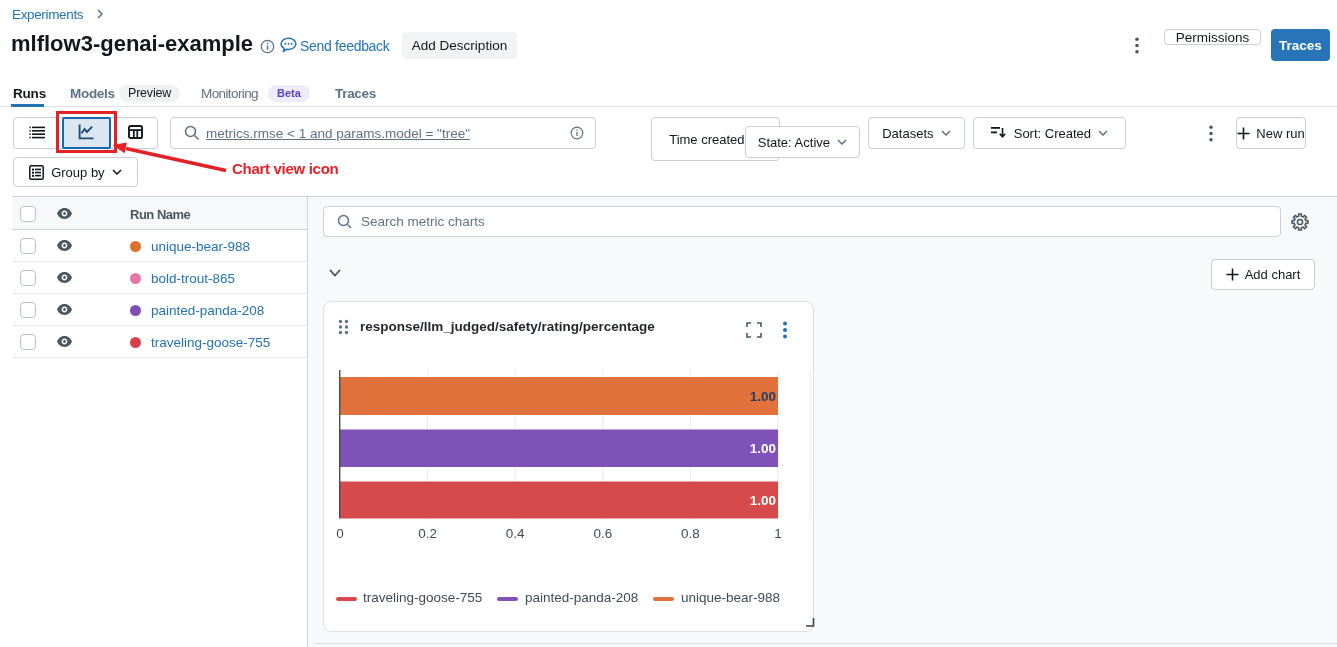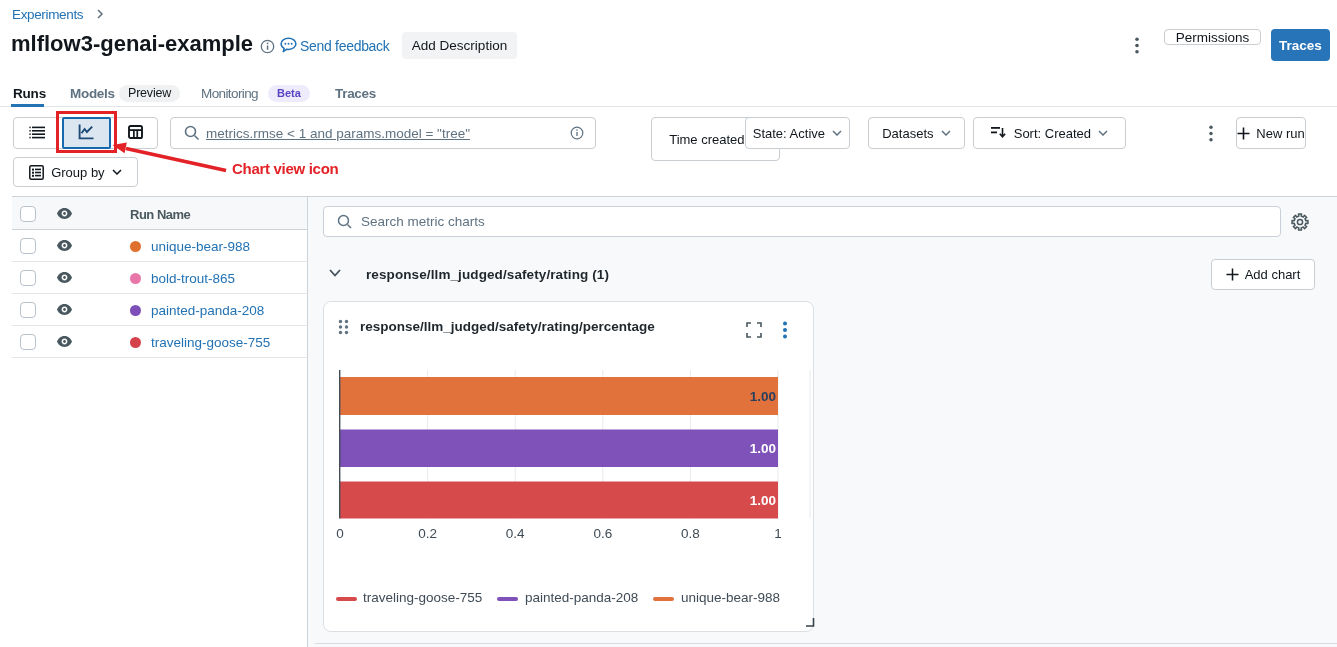--- a/index.html
+++ b/index.html
@@ -83,21 +83,21 @@
   <div class="abs" style="left:206px; top:126px; font-size:13.5px; color:#5f7281;text-decoration:underline;">metrics.rmse &lt; 1 and params.model = "tree"</div>
   <svg class="abs" style="left:570px; top:126px;" width="14" height="14" viewBox="0 0 14 14">
       <circle cx="7" cy="7" r="5.8" stroke="#5f7281" stroke-width="1.2" fill="none"></circle>
       <rect x="6.35" y="6" width="1.3" height="4" fill="#5f7281"></rect>
       <rect x="6.35" y="3.4" width="1.3" height="1.4" fill="#5f7281"></rect>
     </svg>
 
   <div class="abs btn" style="left:644px; top:117px; width:129px; height:44px;margin-left:7px;">Time created&nbsp;&nbsp;<svg width="10" height="6" viewBox="0 0 10 6">
         <path d="M1 1 L5 5 L9 1" stroke="#5f7281" stroke-width="1.5" fill="none"></path>
       </svg></div>
-  <div class="abs btn" style="left:745px; top:117px; width:105px; height:32px;">State: Active&nbsp;&nbsp;<svg width="10" height="6" viewBox="0 0 10 6">
+  <div class="abs btn" style="left:745px; top:126px; width:115px; height:32px;">State: Active&nbsp;&nbsp;<svg width="10" height="6" viewBox="0 0 10 6">
         <path d="M1 1 L5 5 L9 1" stroke="#5f7281" stroke-width="1.5" fill="none"></path>
       </svg></div>
   <div class="abs btn" style="left:868px; top:117px; width:97px; height:32px;">Datasets&nbsp;&nbsp;<svg width="10" height="6" viewBox="0 0 10 6">
         <path d="M1 1 L5 5 L9 1" stroke="#5f7281" stroke-width="1.5" fill="none"></path>
       </svg></div>
   <div class="abs btn" style="left:973px; top:117px; width:153px; height:32px;"><svg width="16" height="14" viewBox="0 0 16 14" style="margin-right:7px;">
         <rect x="0" y="1" width="9" height="1.8" fill="#11171c"></rect>
         <rect x="0" y="5.5" width="6" height="1.8" fill="#11171c"></rect>
         <path d="M11.5 2 L11.5 10 M8.8 7.8 L11.5 10.8 L14.2 7.8" stroke="#11171c" stroke-width="1.6" fill="none"></path>
       </svg>Sort: Created&nbsp;&nbsp;<svg width="10" height="6" viewBox="0 0 10 6">
@@ -184,21 +184,20 @@
     </svg>
   <div class="abs" style="left:361px; top:214px; font-size:13.5px; color:#5f7281;">Search metric charts</div>
   <svg class="abs" style="left:1291px; top:213px;" width="18" height="18" viewBox="0 0 18 18">
       <path d="M7.45 1.05 L10.55 1.05 L10.14 3.11 L12.36 4.03 L13.53 2.28 L15.72 4.47 L13.97 5.64 L14.89 7.86 L16.95 7.45 L16.95 10.55 L14.89 10.14 L13.97 12.36 L15.72 13.53 L13.53 15.72 L12.36 13.97 L10.14 14.89 L10.55 16.95 L7.45 16.95 L7.86 14.89 L5.64 13.97 L4.47 15.72 L2.28 13.53 L4.03 12.36 L3.11 10.14 L1.05 10.55 L1.05 7.45 L3.11 7.86 L4.03 5.64 L2.28 4.47 L4.47 2.28 L5.64 4.03 L7.86 3.11 Z" stroke="#49585f" stroke-width="1.5" stroke-linejoin="round" fill="none"></path>
       <circle cx="9" cy="9" r="2.6" stroke="#49585f" stroke-width="1.5" fill="none"></circle>
     </svg>
 
   <svg class="abs" style="left:329px; top:269px;" width="12" height="8" viewBox="0 0 12 8">
       <path d="M1 1 L6 6.5 L11 1" stroke="#42515c" stroke-width="1.8" fill="none"></path>
     </svg>
-  <div class="abs" style="left:366px; top:267px; font-size:13.5px; font-weight:700; color:#1f272d; letter-spacing:0.1px;">response/llm_judged/safety/rating (1)</div>
   <div class="abs btn" style="left:1211px; top:259px; width:104px; height:31px;"><svg width="13" height="13" viewBox="0 0 13 13" style="margin-right:6px;">
         <path d="M6.5 0.5 L6.5 12.5 M0.5 6.5 L12.5 6.5" stroke="#11171c" stroke-width="1.5"></path>
       </svg>Add chart</div>
 
   <div class="abs" style="left:323px; top:301px; width:491px; height:331px; background:#fff; border:1px solid #dce0e5; border-radius:8px;"></div>
   <svg class="abs" style="left:338px; top:319px;" width="11" height="16" viewBox="0 0 11 16">
       <g fill="#5f7281">
         <circle cx="2.5" cy="2.5" r="1.7"></circle>
         <circle cx="8.5" cy="2.5" r="1.7"></circle>
         <circle cx="2.5" cy="8" r="1.7"></circle>

